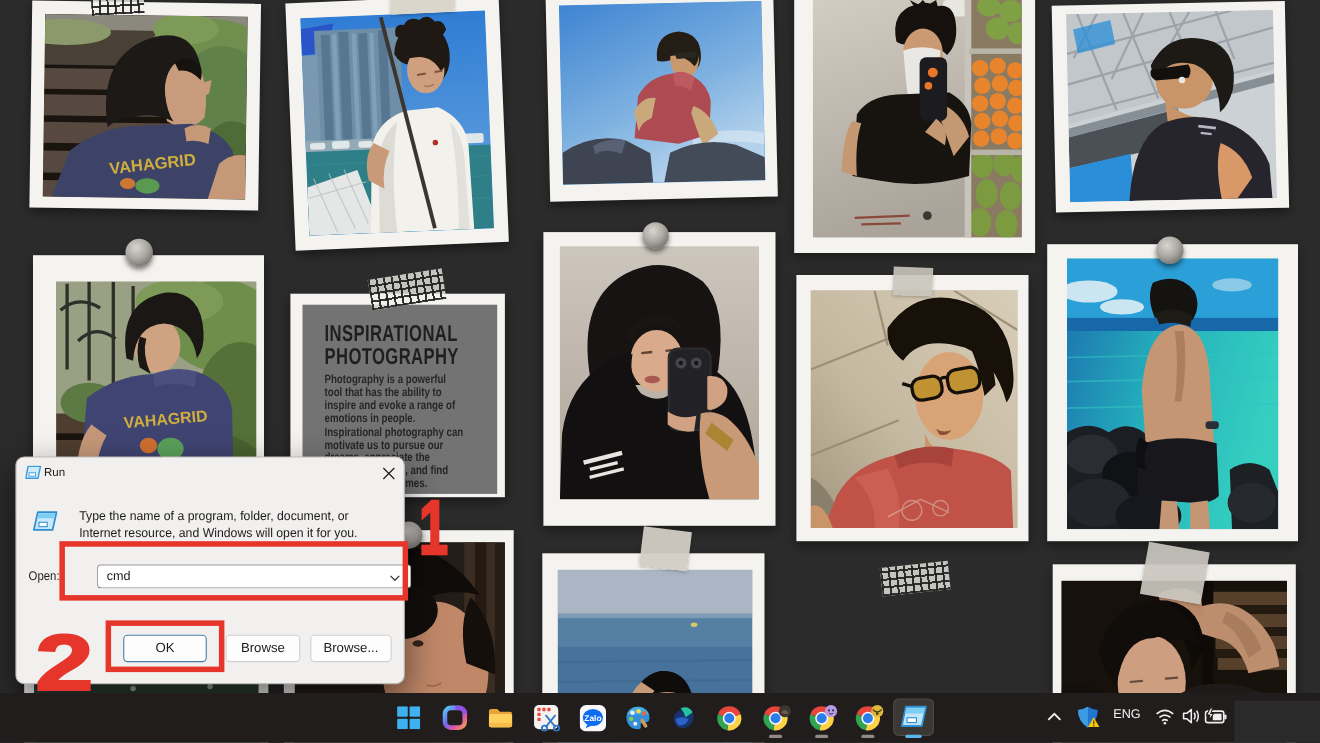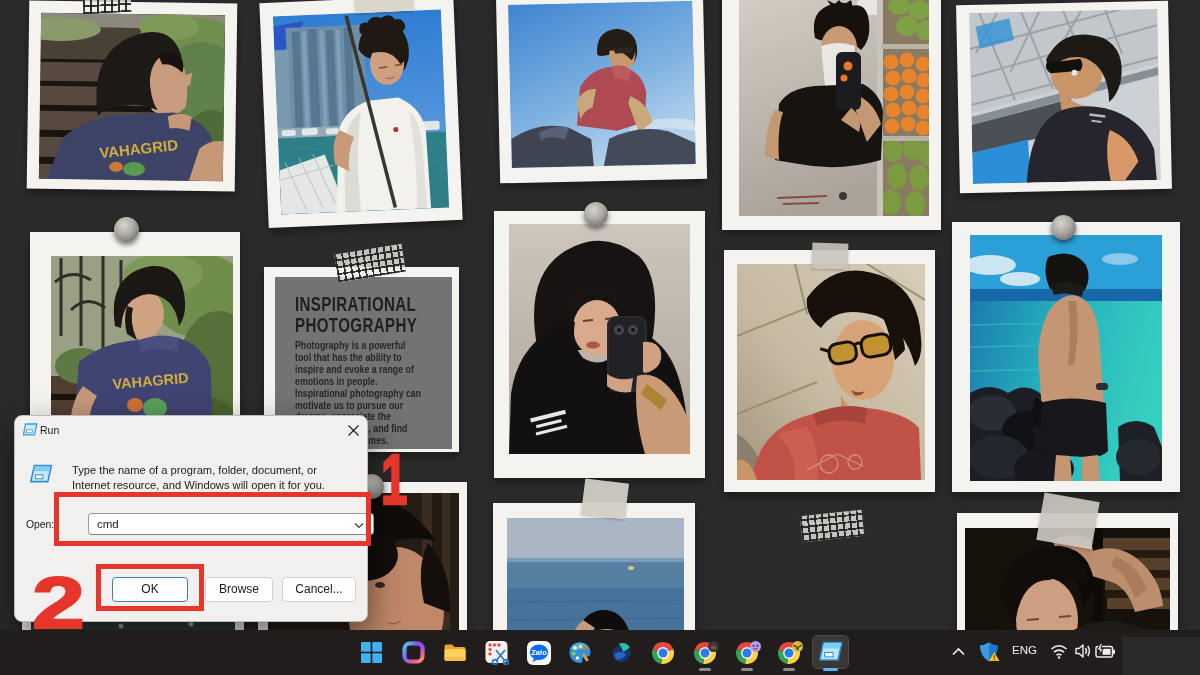--- a/index.html
+++ b/index.html
@@ -579,21 +579,21 @@
     <div style="position:absolute; left:11px; top:102px; font-size:11.5px; color:#1b1b1b; transform:scaleX(.9); transform-origin:left top;">Open:</div>
     <div style="position:absolute; left:56px; top:97px; width:286px; height:22px; background:#fff; border:1px solid #9c9a98; border-bottom-color:#848280; border-radius:4px;margin-left:17px;">
       <div style="position:absolute; left:8px; top:3.5px; font-size:11.5px; color:#1b1b1b;">cmd</div>
       <svg style="position:absolute; right:9px; top:8px;" width="10" height="7" viewBox="0 0 10 7">
         <path d="M1 1.5 L5 5.5 L9 1.5" stroke="#3c3c3c" stroke-width="1.2" fill="none"></path>
       </svg>
     </div>
 
     <div class="btn" style="left:97px; top:161px; width:76px; border-color:#4580a8;">OK</div>
     <div class="btn" style="left:190px; top:161px; width:68px;">Browse</div>
-    <div class="btn" style="left:267px; top:161px; width:74px;">Cancel...</div>
+    <div class="btn" style="left:267px; top:161px; width:74px;">Browse...</div>
   </div>
 
   <div class="anno" style="left:54px; top:492px; width:317px; height:54px;"></div>
   <div class="anno" style="left:96px; top:564px; width:108px; height:47px;"></div>
   <div class="num" id="num1" style="left:381px; top:440px; font-size:70px; -webkit-text-stroke:2.5px #e6352a; transform:scaleX(.68); transform-origin:left top;">1</div>
   <div class="num" id="num2" style="left:32px; top:562px; font-size:72px; -webkit-text-stroke:2px #e6352a; transform:scaleX(1.32); transform-origin:left top;">2</div>
 
   <div id="taskbar" style="position:absolute; left:0; top:630px; width:1200px; height:45px; background:#211d1c; z-index:30;">
     <div style="position:absolute; left:1122px; top:7px; width:78px; height:38px; background:#2a2a2a;"></div>
     

